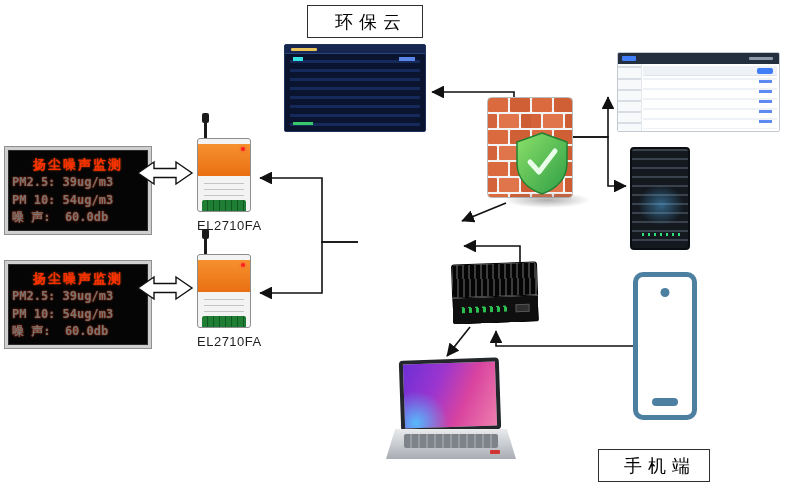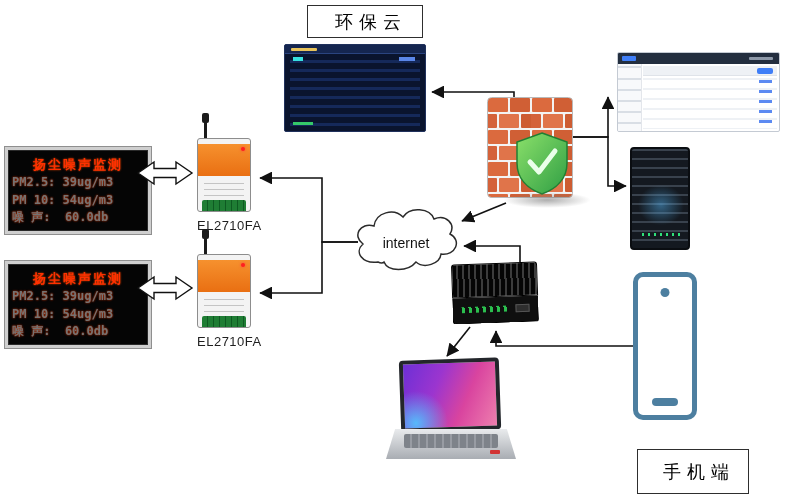--- a/index.html
+++ b/index.html
@@ -81,21 +81,21 @@
   #arrows{position:absolute;left:0;top:0;pointer-events:none}
 </style>
 </head>
 <body>
 
 <div id="stage">
 
   <div class="label-box" style="left:307px;top:5px;width:116px;height:33px">
     <span>环保云</span>
   </div>
-  <div class="label-box" style="left:637px;top:449px;width:112px;height:45px">
+  <div class="label-box" style="left:598px;top:449px;width:112px;height:33px">
     <span>手机端</span>
   </div>
 
   <div class="env-dash">
     <div class="ed-top"></div>
     <div class="ed-rows"></div>
     <div class="ed-chip1"></div>
     <div class="ed-chip2"></div>
     <div class="ed-chip3"></div>
   </div>
@@ -137,26 +137,20 @@
     <div class="antenna"></div>
     <div class="dtu-body">
       <div class="dtu-orange"></div>
       <div class="dtu-led"></div>
       <div class="dtu-lines"></div>
       <div class="dtu-term"></div>
     </div>
     <div class="dtu-label">EL2710FA</div>
   </div>
 
-  <div class="abs" id="cloud">
-    <svg width="116" height="76" viewBox="0 0 116 76">
-      <path d="M 30 60 C 14 62, 6 50, 15 42 C 4 34, 12 20, 26 24 C 28 10, 46 6, 55 15 C 62 4, 82 6, 86 17 C 98 12, 108 22, 102 32 C 114 38, 108 54, 93 52 C 92 62, 76 67, 68 60 C 60 70, 40 70, 36 60 C 34 62, 32 61, 30 60 Z" fill="#ffffff" stroke="#2b2b2b" stroke-width="1.5"></path>
-      <text x="58" y="46" text-anchor="middle" font-size="14" fill="#111111">internet</text>
-    </svg>
-  </div>
 
   <div class="abs" id="firewall">
     <svg width="86" height="101">
       <defs>
         <pattern id="bricks" width="44" height="32" patternUnits="userSpaceOnUse">
           <rect width="44" height="32" fill="#f3f3f3"></rect>
           <rect x="1" y="1" width="20" height="14" rx="1" fill="#db6a3e"></rect>
           <rect x="23" y="1" width="20" height="14" rx="1" fill="#d05f35"></rect>
           <rect x="-10" y="17" width="20" height="14" rx="1" fill="#d4623a"></rect>
           <rect x="12" y="17" width="20" height="14" rx="1" fill="#e0744a"></rect>

